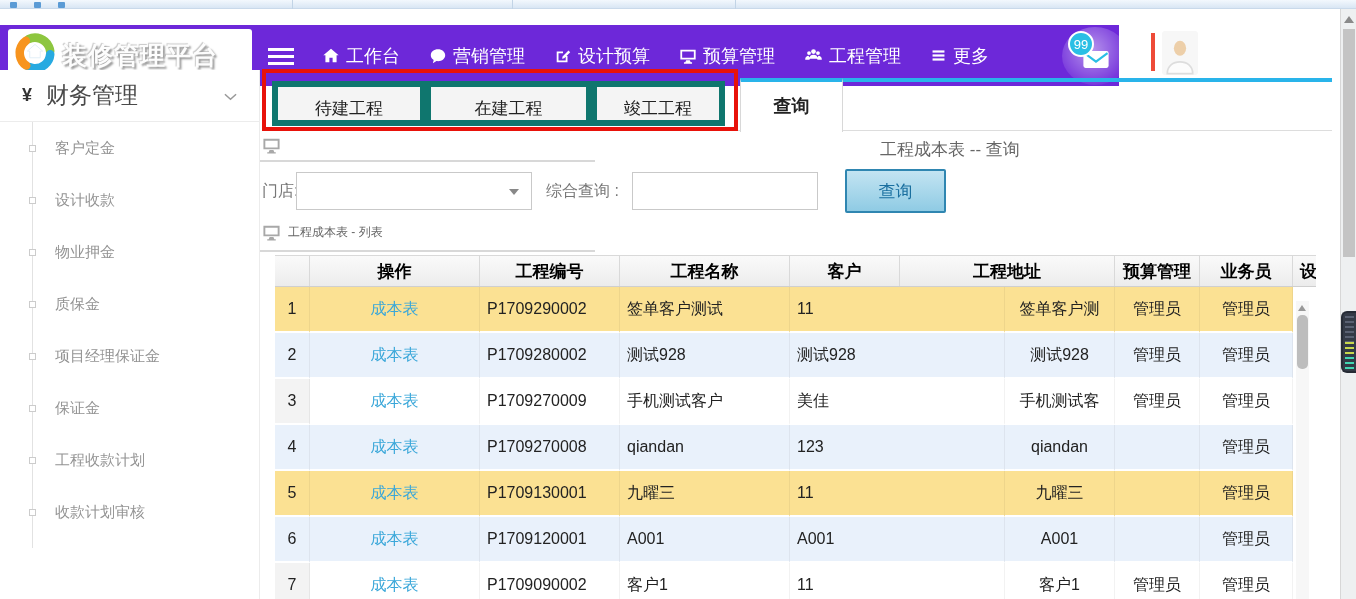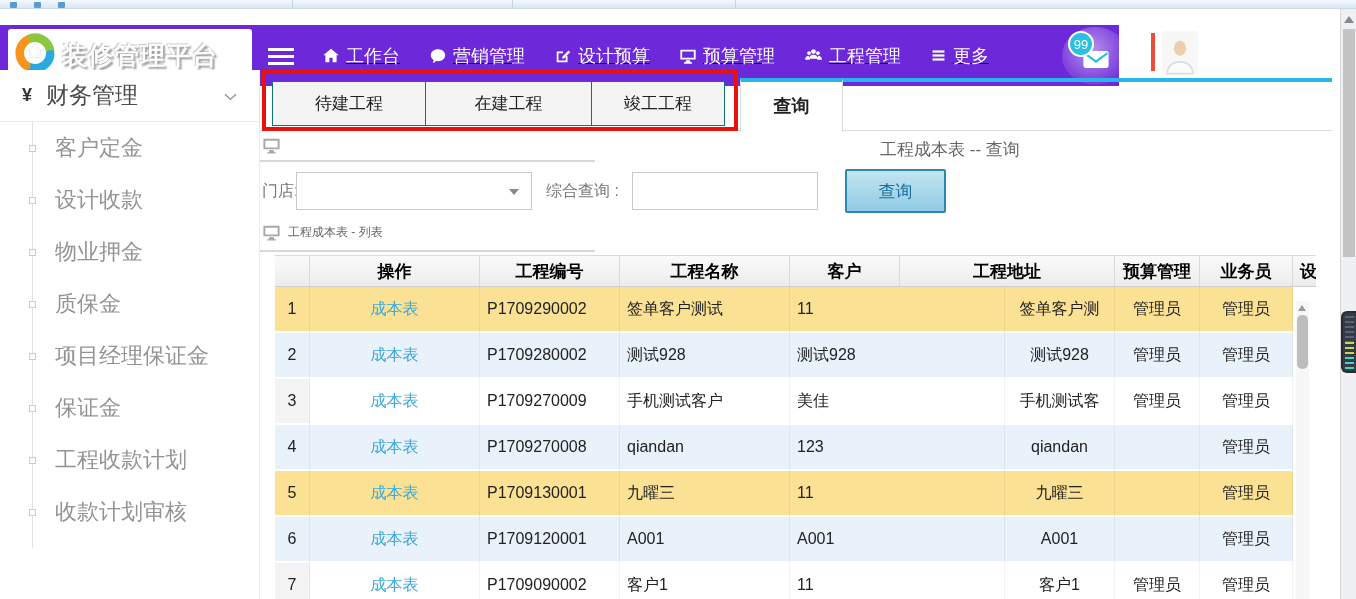--- a/index.html
+++ b/index.html
@@ -14,21 +14,21 @@
   .browser-strip .bsep  { position:absolute; top:0; width:1px; height:9px; background:#c2d4e6; }
 
   
   .header { position:absolute; left:0; top:25px; width:1119px; height:61px; background:#6d28d9; }
   .logo-box { position:absolute; left:8px; top:4px; width:244px; height:52px; background:#fff;
     border-radius:3px; display:flex; align-items:center; padding-left:6px; }
   .logo-text { font-size:25px; font-weight:bold; color:#fdfdfd; letter-spacing:1px; margin-left:6px;
     text-shadow:2px 2px 2px #9a9a9a, -1px -1px 1px #c8c8c8; }
   .hamburger { position:absolute; left:268px; top:23px; width:26px; height:17px;
     background:linear-gradient(#fff 0 3px, transparent 3px 7px) 0 0/100% 7px repeat-y; cursor:pointer; }
-  .nav { position:absolute; left:322px; top:0; height:61px; display:flex; align-items:center; gap:29px;text-decoration:underline; }
+  .nav { position:absolute; left:322px; top:0; height:61px; display:flex; align-items:center; gap:29px; }
   .nav-item { display:flex; align-items:center; gap:6px; color:#fff; font-size:18px; cursor:pointer; white-space:nowrap; }
   .nav-item .ic { display:flex; align-items:center; }
   .notif { position:absolute; left:1062px; top:2px; width:66px; height:58px; border-radius:50%;
     background:radial-gradient(circle at 45% 40%, rgba(255,255,255,.5), rgba(255,255,255,.07) 70%); }
   .notif .env { position:absolute; left:20px; top:22px; }
   .badge { position:absolute; left:6px; top:4px; width:26px; height:26px; border:2px solid #fff; border-radius:50%;
     background:#2abfe5; color:#fff; font-size:13px; display:flex; align-items:center; justify-content:center; }
   .user-divider { position:absolute; left:1151px; top:8px; width:4px; height:38px; background:#ee4b38; }
   .avatar { position:absolute; left:1162px; top:6px; width:36px; height:44px; background:#f7f7f7; border-radius:3px;
     display:flex; align-items:flex-end; justify-content:center; overflow:hidden; }
@@ -37,26 +37,26 @@
   
   .sidebar { position:absolute; left:0; top:70px; width:260px; height:529px; background:#fff; border-right:1px solid #ececec; }
   .side-group { height:52px; display:flex; align-items:center; border-bottom:1px solid #ececec; cursor:pointer; }
   .side-yen { margin-left:22px; font-size:18px; font-weight:bold; color:#333; }
   .side-group-label { margin-left:14px; font-size:23px; color:#4a4a4a; }
   .side-chevron { margin-left:auto; margin-right:22px; }
   .side-items { position:relative; }
   .side-items::before { content:""; position:absolute; left:32px; top:0; bottom:-10px; width:1px; background:#e2e2e2; }
   .side-item { position:relative; height:52px; display:flex; align-items:center; cursor:pointer; }
   .side-bullet { position:absolute; left:29px; width:7px; height:7px; background:#fff; border:1px solid #ccc; }
-  .side-label { margin-left:55px; font-size:22px; color:#939393; }
+  .side-label { margin-left:55px; font-size:15px; color:#939393; }
 
   
   .tabbar { position:absolute; left:260px; top:69px; width:1072px; height:64px; }
   .tabbar .bottom-line { position:absolute; left:2px; right:0; top:61px; height:1px; background:#ddd; }
-  .tab { position:absolute; top:12px; height:45px; background:#f4f4f4; border:1px solid #0f766e;
+  .tab { position:absolute; top:12px; height:45px; background:#f4f4f4; border:6px solid #0f766e;
     text-align:center; line-height:43px; font-size:17px; color:#222; cursor:pointer; }
   .tab.active { top:9px; height:54px; background:#fff; border:1px solid #d8d8d8; border-bottom:none;
     border-top:4px solid #29b4ea; font-weight:bold; font-size:18px; line-height:48px; z-index:2; }
   .tab-topline { position:absolute; top:9px; height:4px; background:#29b4ea; }
   .anno-box { position:absolute; left:2px; top:0; width:476px; height:62px; border:4px solid #e8120a; z-index:5; pointer-events:none; }
 
   
   .sec-icon { position:absolute; }
   .page-title { position:absolute; left:880px; top:138px; font-size:17px; color:#666; }
   .rule { position:absolute; height:2px; background:#d8d8d8; }

